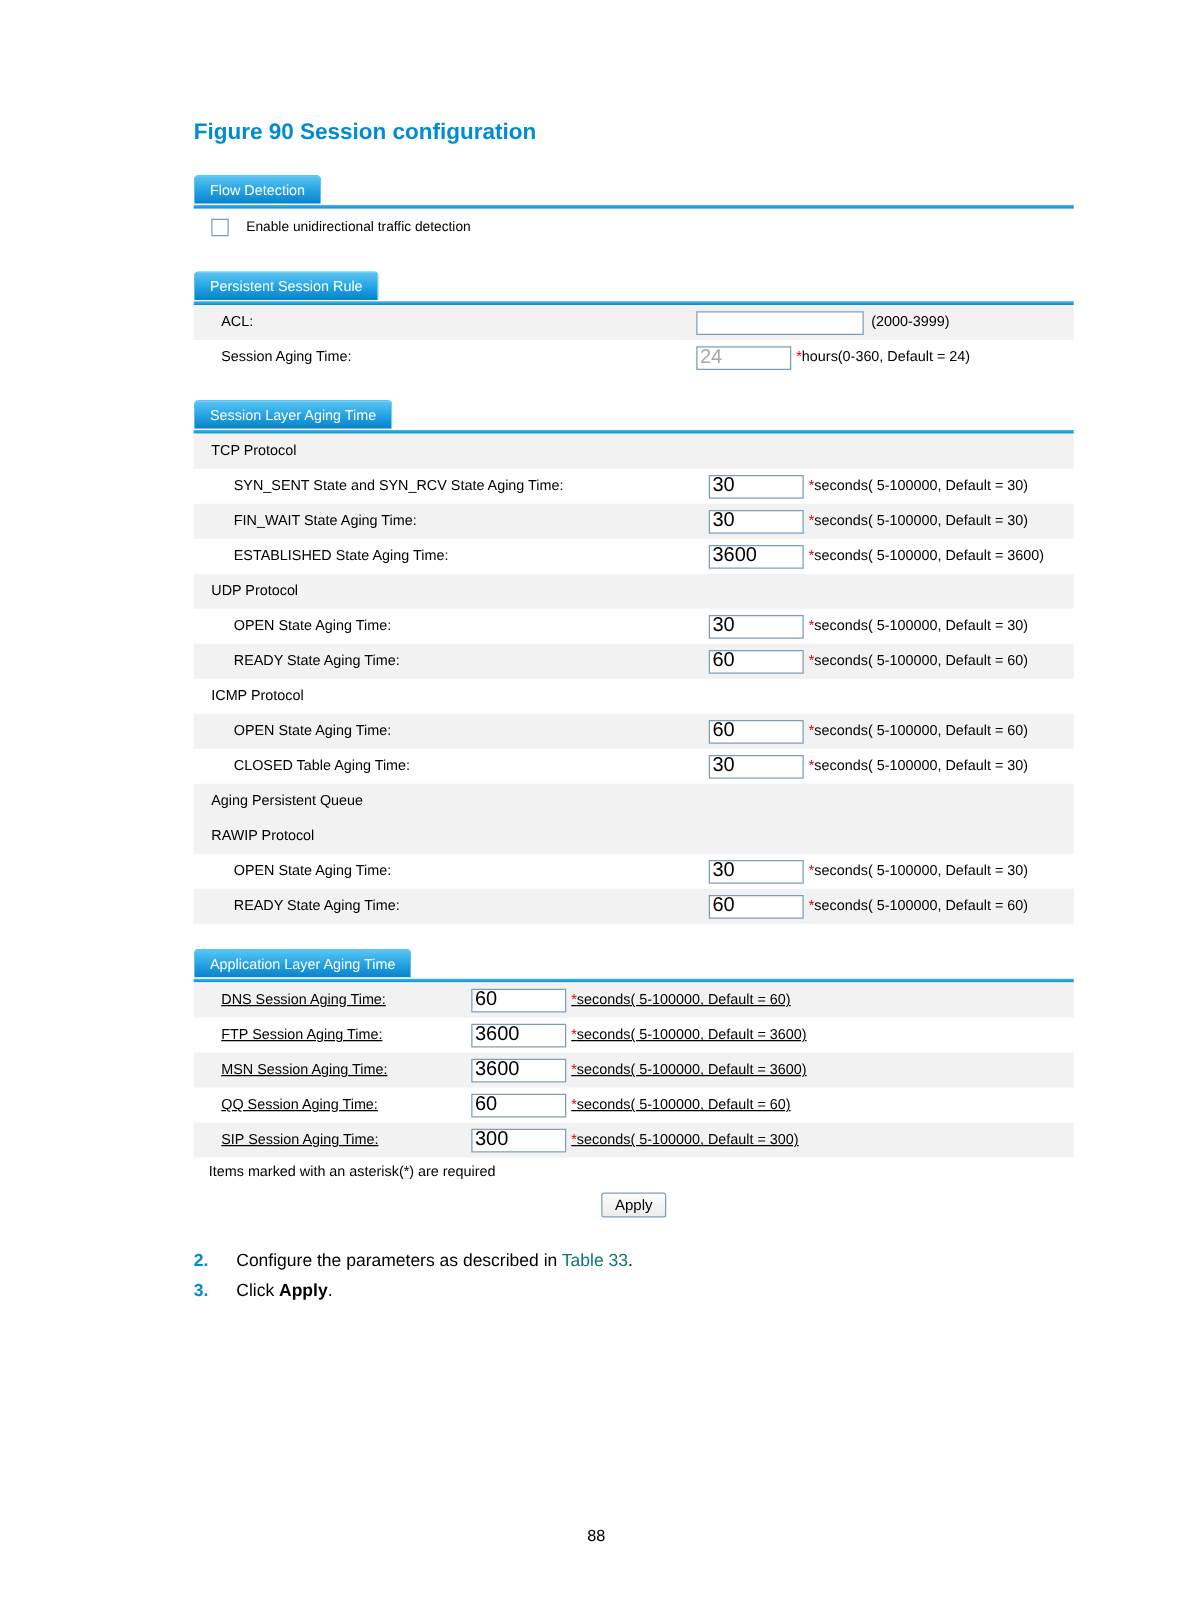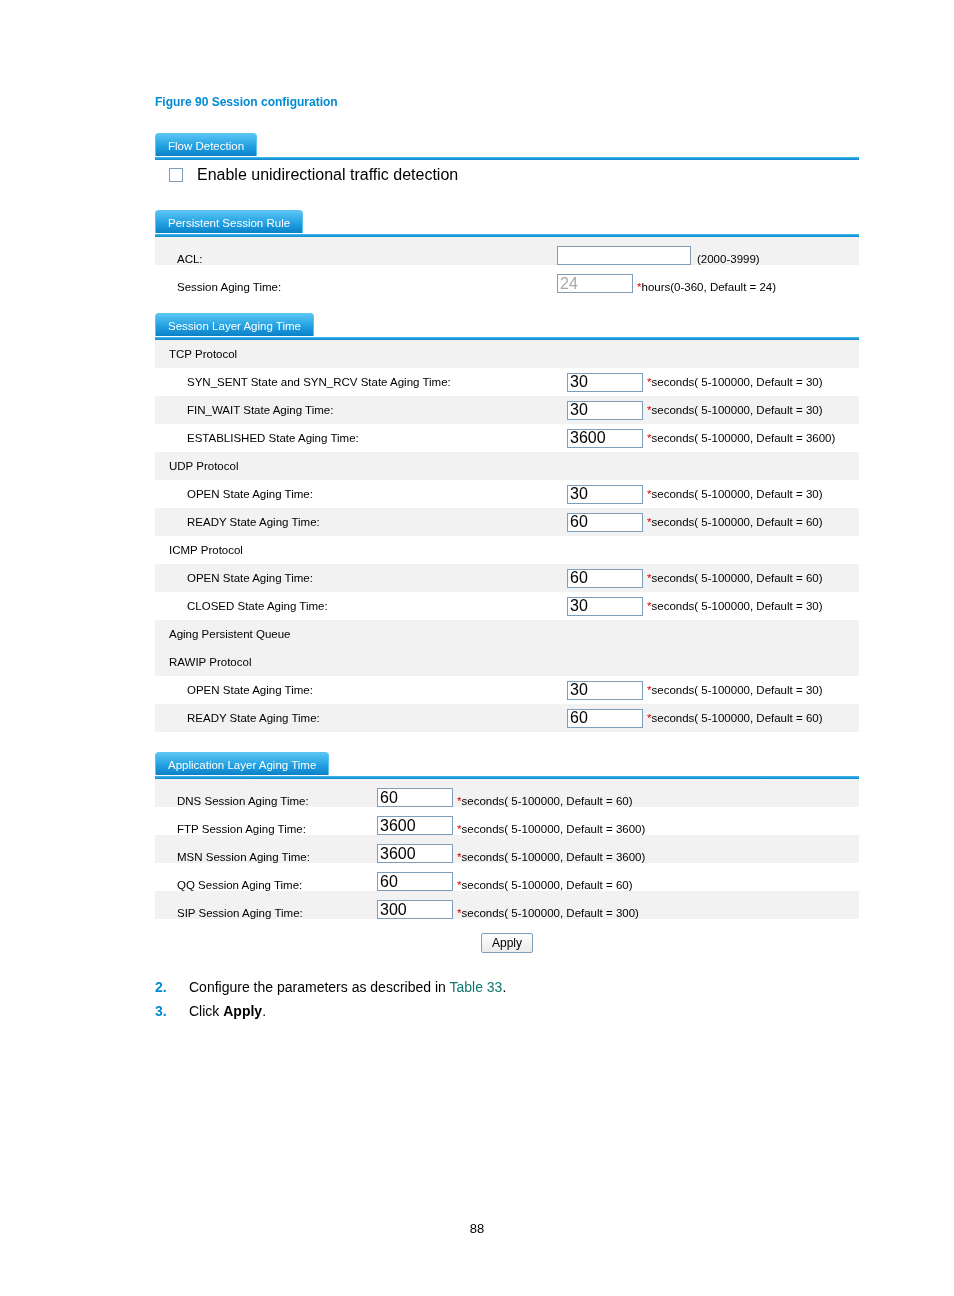--- a/index.html
+++ b/index.html
@@ -12,21 +12,21 @@
   }
   .page {
     width: 954px;
     height: 1296px;
     position: relative;
     box-sizing: border-box;
     padding: 95px 95px 0 155px;
   }
   .figure-title {
     color: #008bd4;
-    font-size: 12px;
+    font-size: 18px;
     font-weight: bold;
     margin-bottom: 22px;
   }
   .panel {
     margin-bottom: 18px;
   }
   .tab-container {
     position: relative;
     height: 26px;
   }
@@ -50,21 +50,21 @@
   }
   .panel-body {
     background: #fff;
   }
   .row {
     display: flex;
     align-items: center;
     height: 28px;
   }
   .stripe { background: #f2f2f2; }
-  .indent1 { padding-left: 22px; align-items: flex-end; }
+  .indent1 { padding-left: 22px; }
   .indent2 { padding-left: 32px; }
   .label-col  { width: 380px; font-size: 11.5px; color: #000; }
   .label-col-short { width: 200px; font-size: 11.5px; color: #000; }
   .input-col  { width: 80px;  }
   .input-col-wide { width: 140px; }
   .input-col input {
     width: 70px;
     height: 17px;
     border: 1px solid #7e9db9;
     font-size: 16px;
@@ -88,21 +88,21 @@
     height: 30px;
     padding-left: 14px;
     background: #fff;
   }
   .fake-checkbox {
     width: 12px; height: 12px;
     border: 1px solid #7e9db9;
     margin-right: 14px;
     background: #fff;
   }
-  .uniflow-label { font-size: 16px; }
+  .uniflow-label { font-size: 11px; }
   .group-header {
     font-size: 11.5px;
     padding-left: 14px;
   }
   .note {
     font-size: 11.5px;
     padding-left: 12px;
     padding-top: 2px;
   }
   .apply-row {
@@ -217,21 +217,21 @@
         <div class="hint-col"><span class="star">*</span><span>seconds( 5-100000, Default = 60)</span></div>
       </div>
 
       <div class="row group-header">ICMP Protocol</div>
       <div class="row stripe indent2">
         <div class="label-col">OPEN State Aging Time:</div>
         <div class="input-col"><input type="text" value="60" style=""></div>
         <div class="hint-col"><span class="star">*</span><span>seconds( 5-100000, Default = 60)</span></div>
       </div>
       <div class="row indent2">
-        <div class="label-col">CLOSED State Aging Time:</div>
+        <div class="label-col">CLOSED Table Aging Time:</div>
         <div class="input-col"><input type="text" value="30" style=""></div>
         <div class="hint-col"><span class="star">*</span><span>seconds( 5-100000, Default = 30)</span></div>
       </div>
 
       <div class="row stripe group-header">Aging Persistent Queue</div>
 
       <div class="row stripe group-header">RAWIP Protocol</div>
       <div class="row indent2">
         <div class="label-col">OPEN State Aging Time:</div>
         <div class="input-col"><input type="text" value="30" style=""></div>
@@ -239,21 +239,21 @@
       </div>
       <div class="row stripe indent2">
         <div class="label-col">READY State Aging Time:</div>
         <div class="input-col"><input type="text" value="60" style=""></div>
         <div class="hint-col"><span class="star">*</span><span>seconds( 5-100000, Default = 60)</span></div>
       </div>
 
     </div>
   </div>
 
-  <div class="panel" style="margin-bottom:4px;">
+  <div class="panel" style="margin-bottom:4px;text-decoration:underline;">
     <div class="tab-container">
       <span class="tab">Application Layer Aging Time</span>
     </div>
     <div class="tab-sep"></div>
     <div class="panel-body">
       <div class="row stripe indent1">
         <div class="label-col-short">DNS Session Aging Time:</div>
         <div class="input-col"><input type="text" value="60" style=""></div>
         <div class="hint-col"><span class="star">*</span><span>seconds( 5-100000, Default = 60)</span></div>
       </div>
@@ -273,20 +273,21 @@
         <div class="hint-col"><span class="star">*</span><span>seconds( 5-100000, Default = 60)</span></div>
       </div>
       <div class="row stripe indent1">
         <div class="label-col-short">SIP Session Aging Time:</div>
         <div class="input-col"><input type="text" value="300" style=""></div>
         <div class="hint-col"><span class="star">*</span><span>seconds( 5-100000, Default = 300)</span></div>
       </div>
     </div>
   </div>
 
+  <div class="note">Items marked with an asterisk(*) are required</div>
 
   <div class="apply-row">
     <span class="apply-btn">Apply</span>
   </div>
 
   <div class="below-figure">
     <div class="ol-item">
       <span class="ol-num">2.</span>
       <span class="ol-text">
         <span>Configure the parameters as described in </span><span class="link">Table 33</span><span>.</span>

